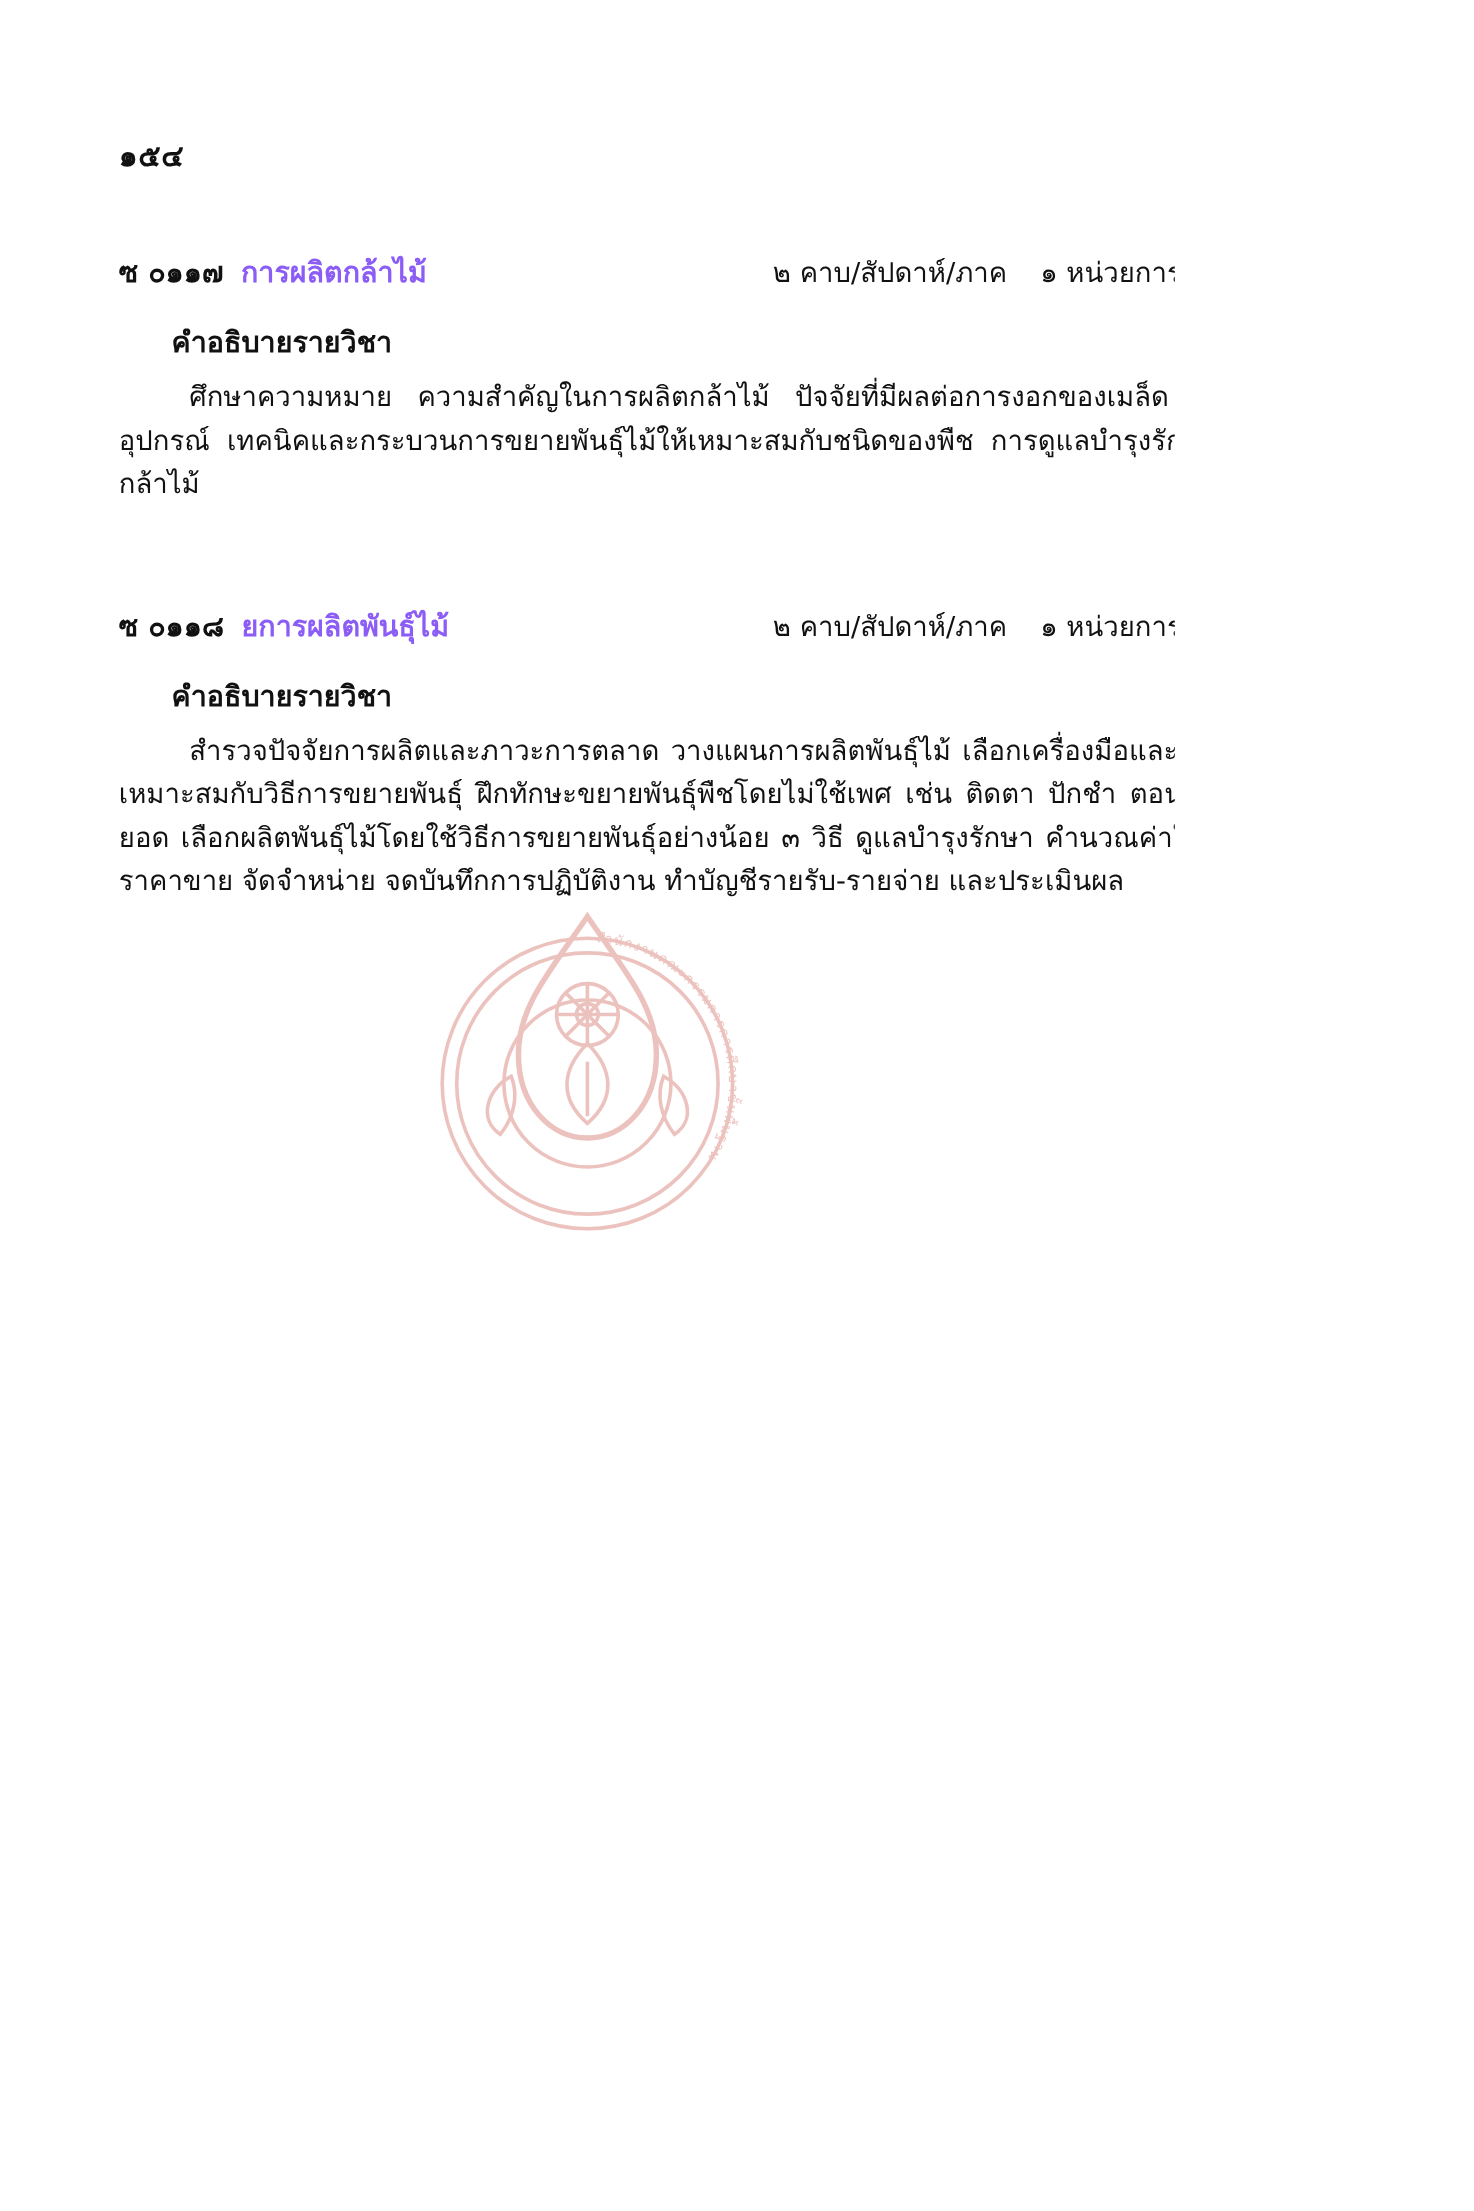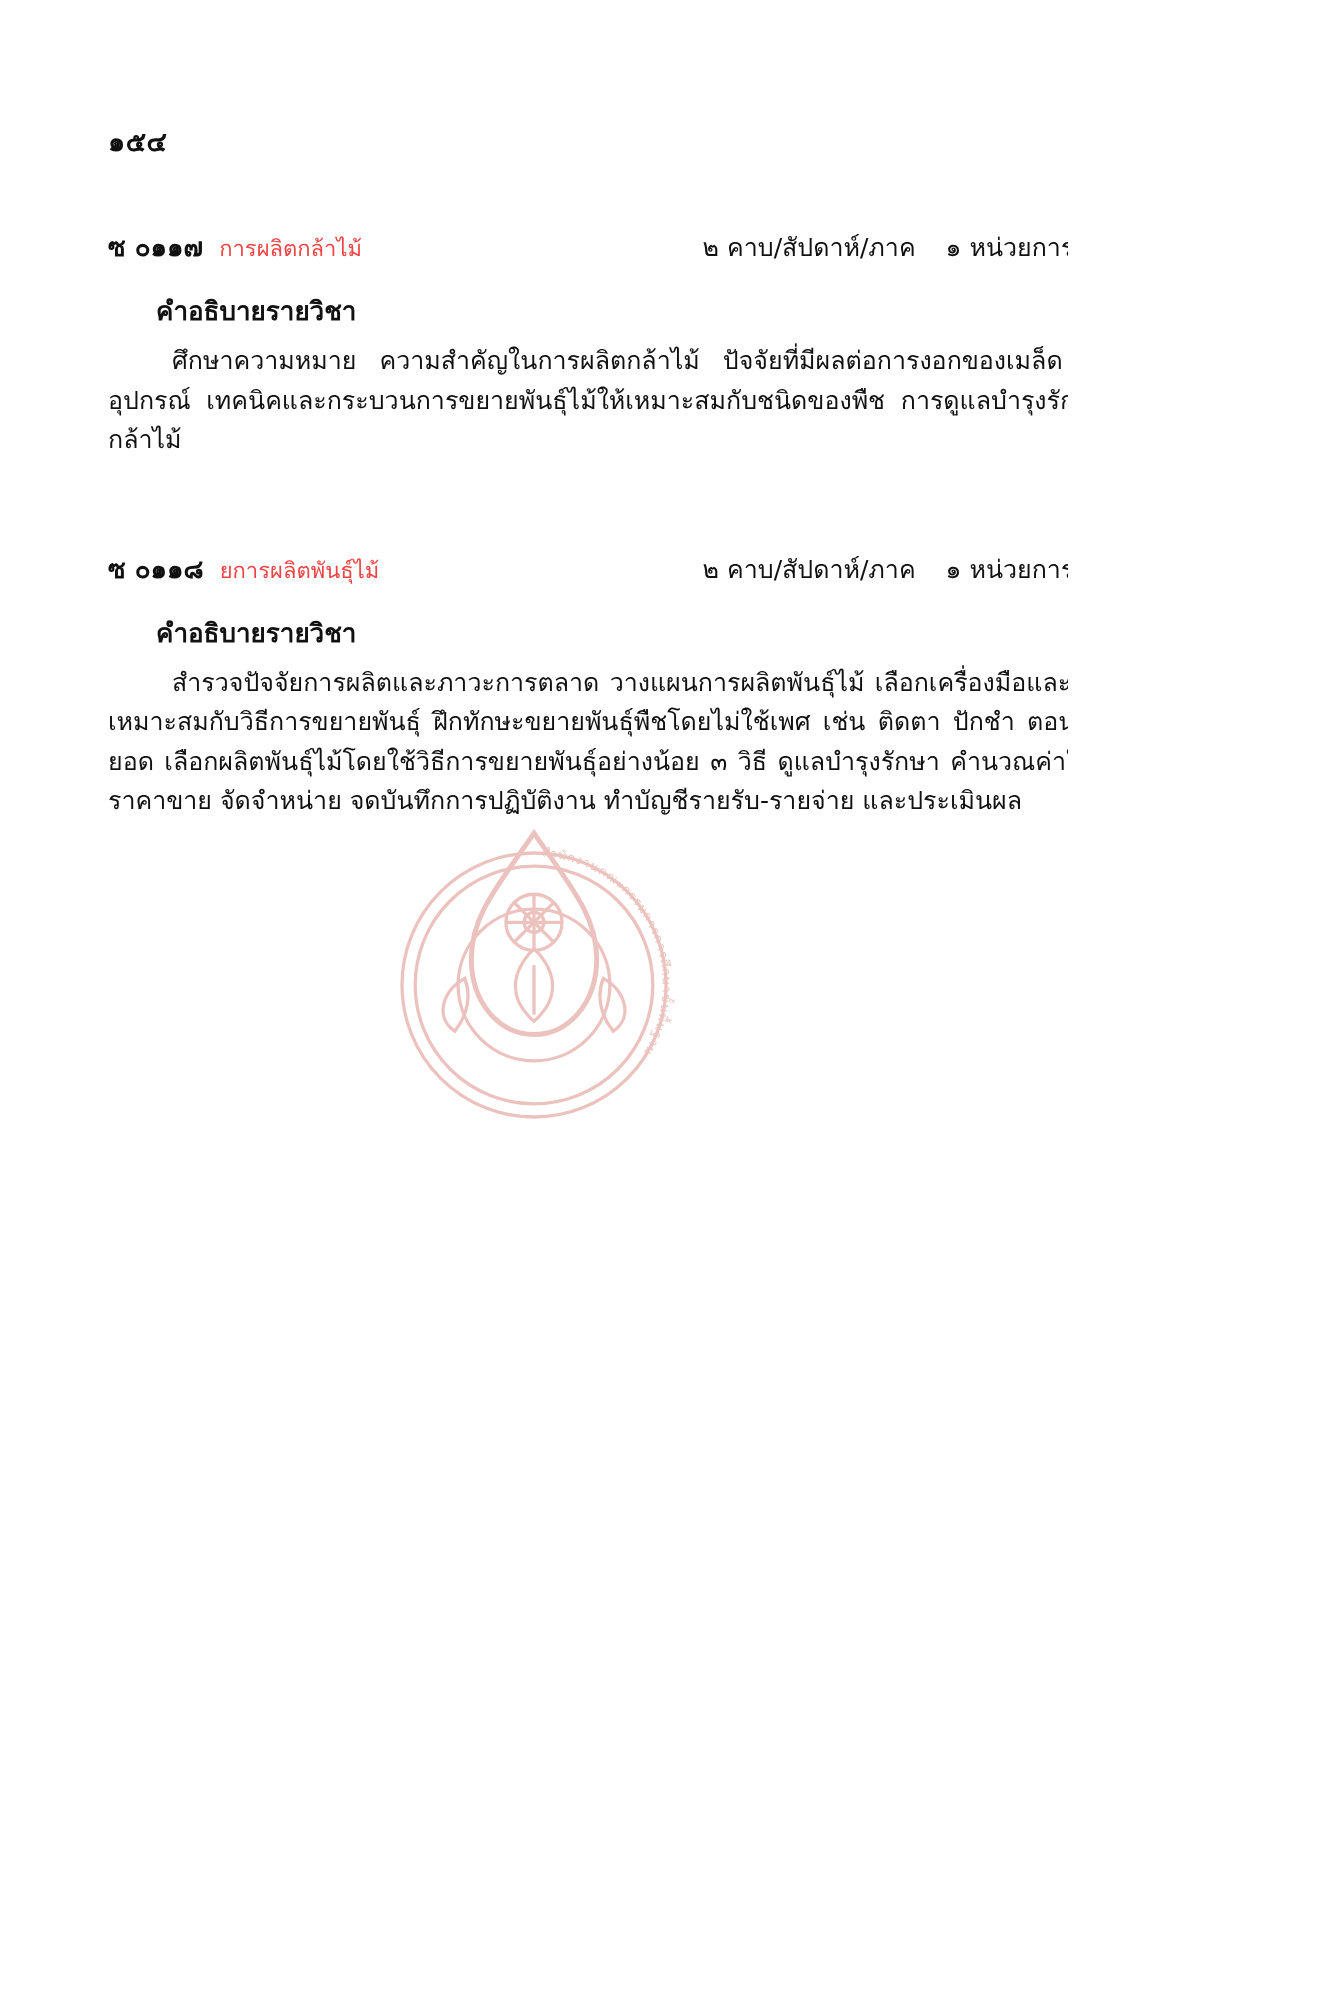--- a/index.html
+++ b/index.html
@@ -51,23 +51,23 @@
     margin-top: 0;
     margin-bottom: 4px;
   }
   .course-code {
     font-size: 26px;
     font-weight: 700;
     color: #111;
     white-space: nowrap;
   }
   .course-title {
-    font-size: 22px;
-    font-weight: 400;
-    color: #ef4444;
+    font-size: 26px;
+    font-weight: 700;
+    color: #8b5cf6;
     margin-left: 16px;
     white-space: nowrap;
   }
   .course-credit {
     font-size: 25px;
     color: #111;
     margin-left: auto;
     white-space: nowrap;
     padding-right: 100px;
   }

